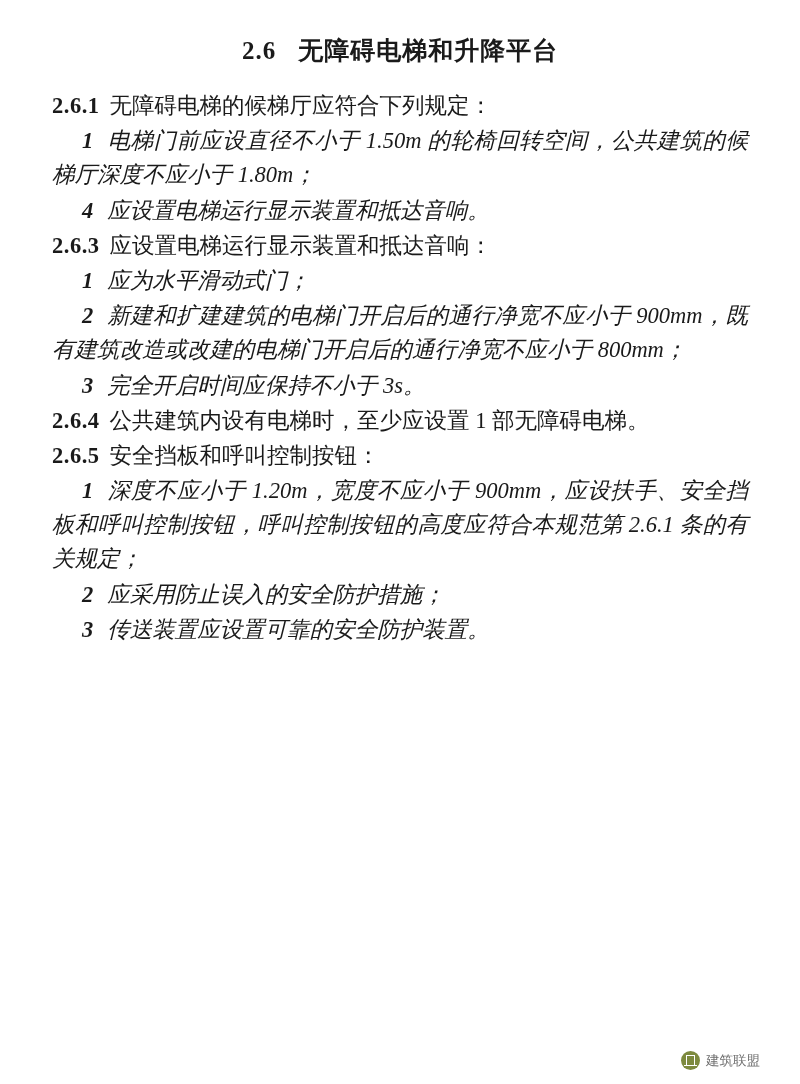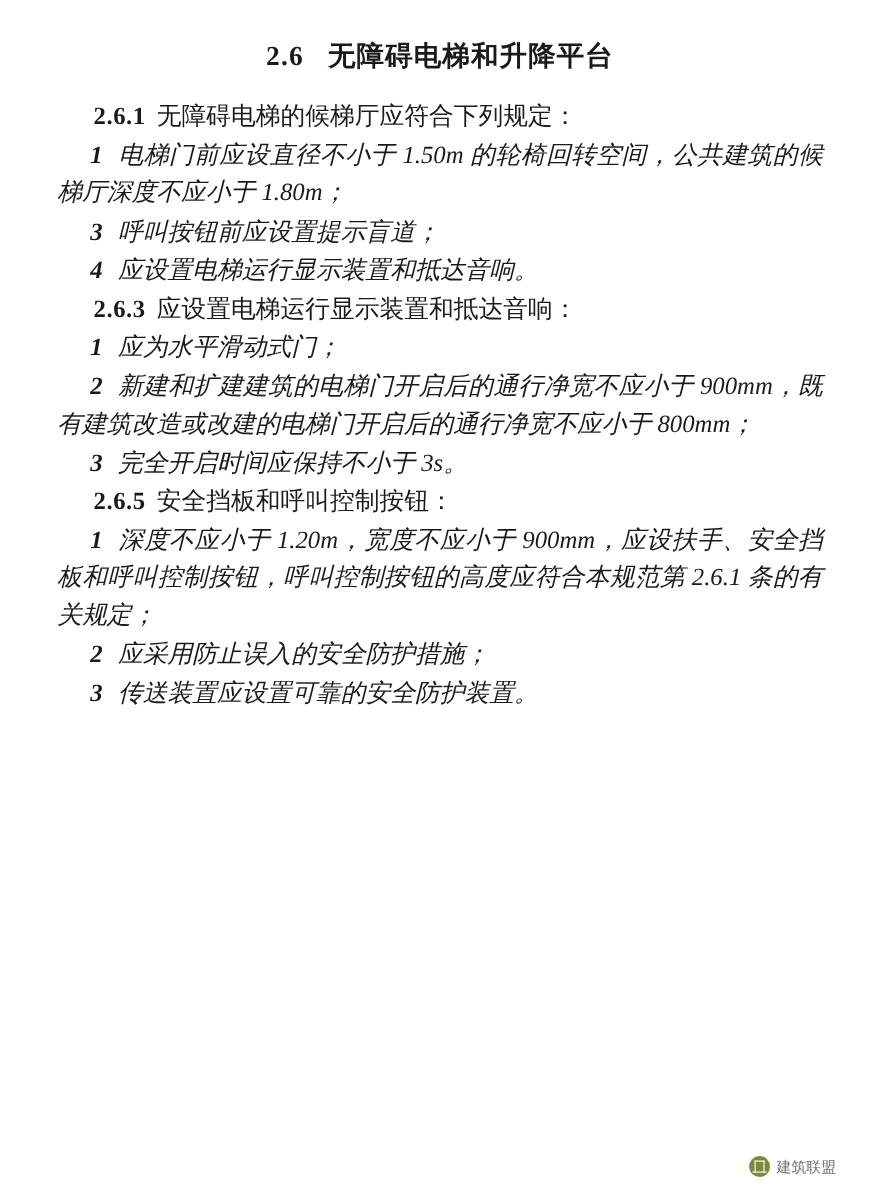--- a/index.html
+++ b/index.html
@@ -38,21 +38,20 @@
     font-size: 22.5px;
     line-height: 1.52;
     text-align: justify;
     text-justify: inter-ideograph;
     margin: 0 0 1px 0;
   }
   .clause-num {
     font-weight: bold;
     margin-right: 10px;
     letter-spacing: 0.5px;
-    margin-left: 33px;
   }
   .item {
     font-size: 22.5px;
     line-height: 1.52;
     text-align: justify;
     text-justify: inter-ideograph;
     margin: 0 0 1px 0;
     font-style: italic;
   }
   .item-num {
@@ -115,23 +114,20 @@
 
   <p class="clause">
     <span class="clause-num">2.6.1</span><span class="para-body">无障碍电梯的候梯厅应符合下列规定：</span>
   </p>
 
   <p class="item">
     <span class="item-num">1</span><span class="para-body">电梯门前应设直径不小于 1.50m 的轮椅回转空间，公共建筑的候梯厅深度不应小于 1.80m；</span>
   </p>
 
 
-  <p class="item">
-    <span class="item-num">3</span><span class="para-body">呼叫按钮前应设置提示盲道；</span>
-  </p>
 
   <p class="item">
     <span class="item-num">4</span><span class="para-body">应设置电梯运行显示装置和抵达音响。</span>
   </p>
 
 
   <p class="clause">
     <span class="clause-num">2.6.3</span><span class="para-body">应设置电梯运行显示装置和抵达音响：</span>
   </p>
 
@@ -140,20 +136,23 @@
   </p>
 
   <p class="item">
     <span class="item-num">2</span><span class="para-body">新建和扩建建筑的电梯门开启后的通行净宽不应小于 900mm，既有建筑改造或改建的电梯门开启后的通行净宽不应小于 800mm；</span>
   </p>
 
   <p class="item">
     <span class="item-num">3</span><span class="para-body">完全开启时间应保持不小于 3s。</span>
   </p>
 
+  <p class="clause">
+    <span class="clause-num">2.6.4</span><span class="para-body">公共建筑内设有电梯时，至少应设置 1 部无障碍电梯。</span>
+  </p>
 
   <p class="clause">
     <span class="clause-num">2.6.5</span><span class="para-body">安全挡板和呼叫控制按钮：</span>
   </p>
 
   <p class="item">
     <span class="item-num">1</span><span class="para-body">深度不应小于 1.20m，宽度不应小于 900mm，应设扶手、安全挡板和呼叫控制按钮，呼叫控制按钮的高度应符合本规范第 2.6.1 条的有关规定；</span>
   </p>
 
   <p class="item">

